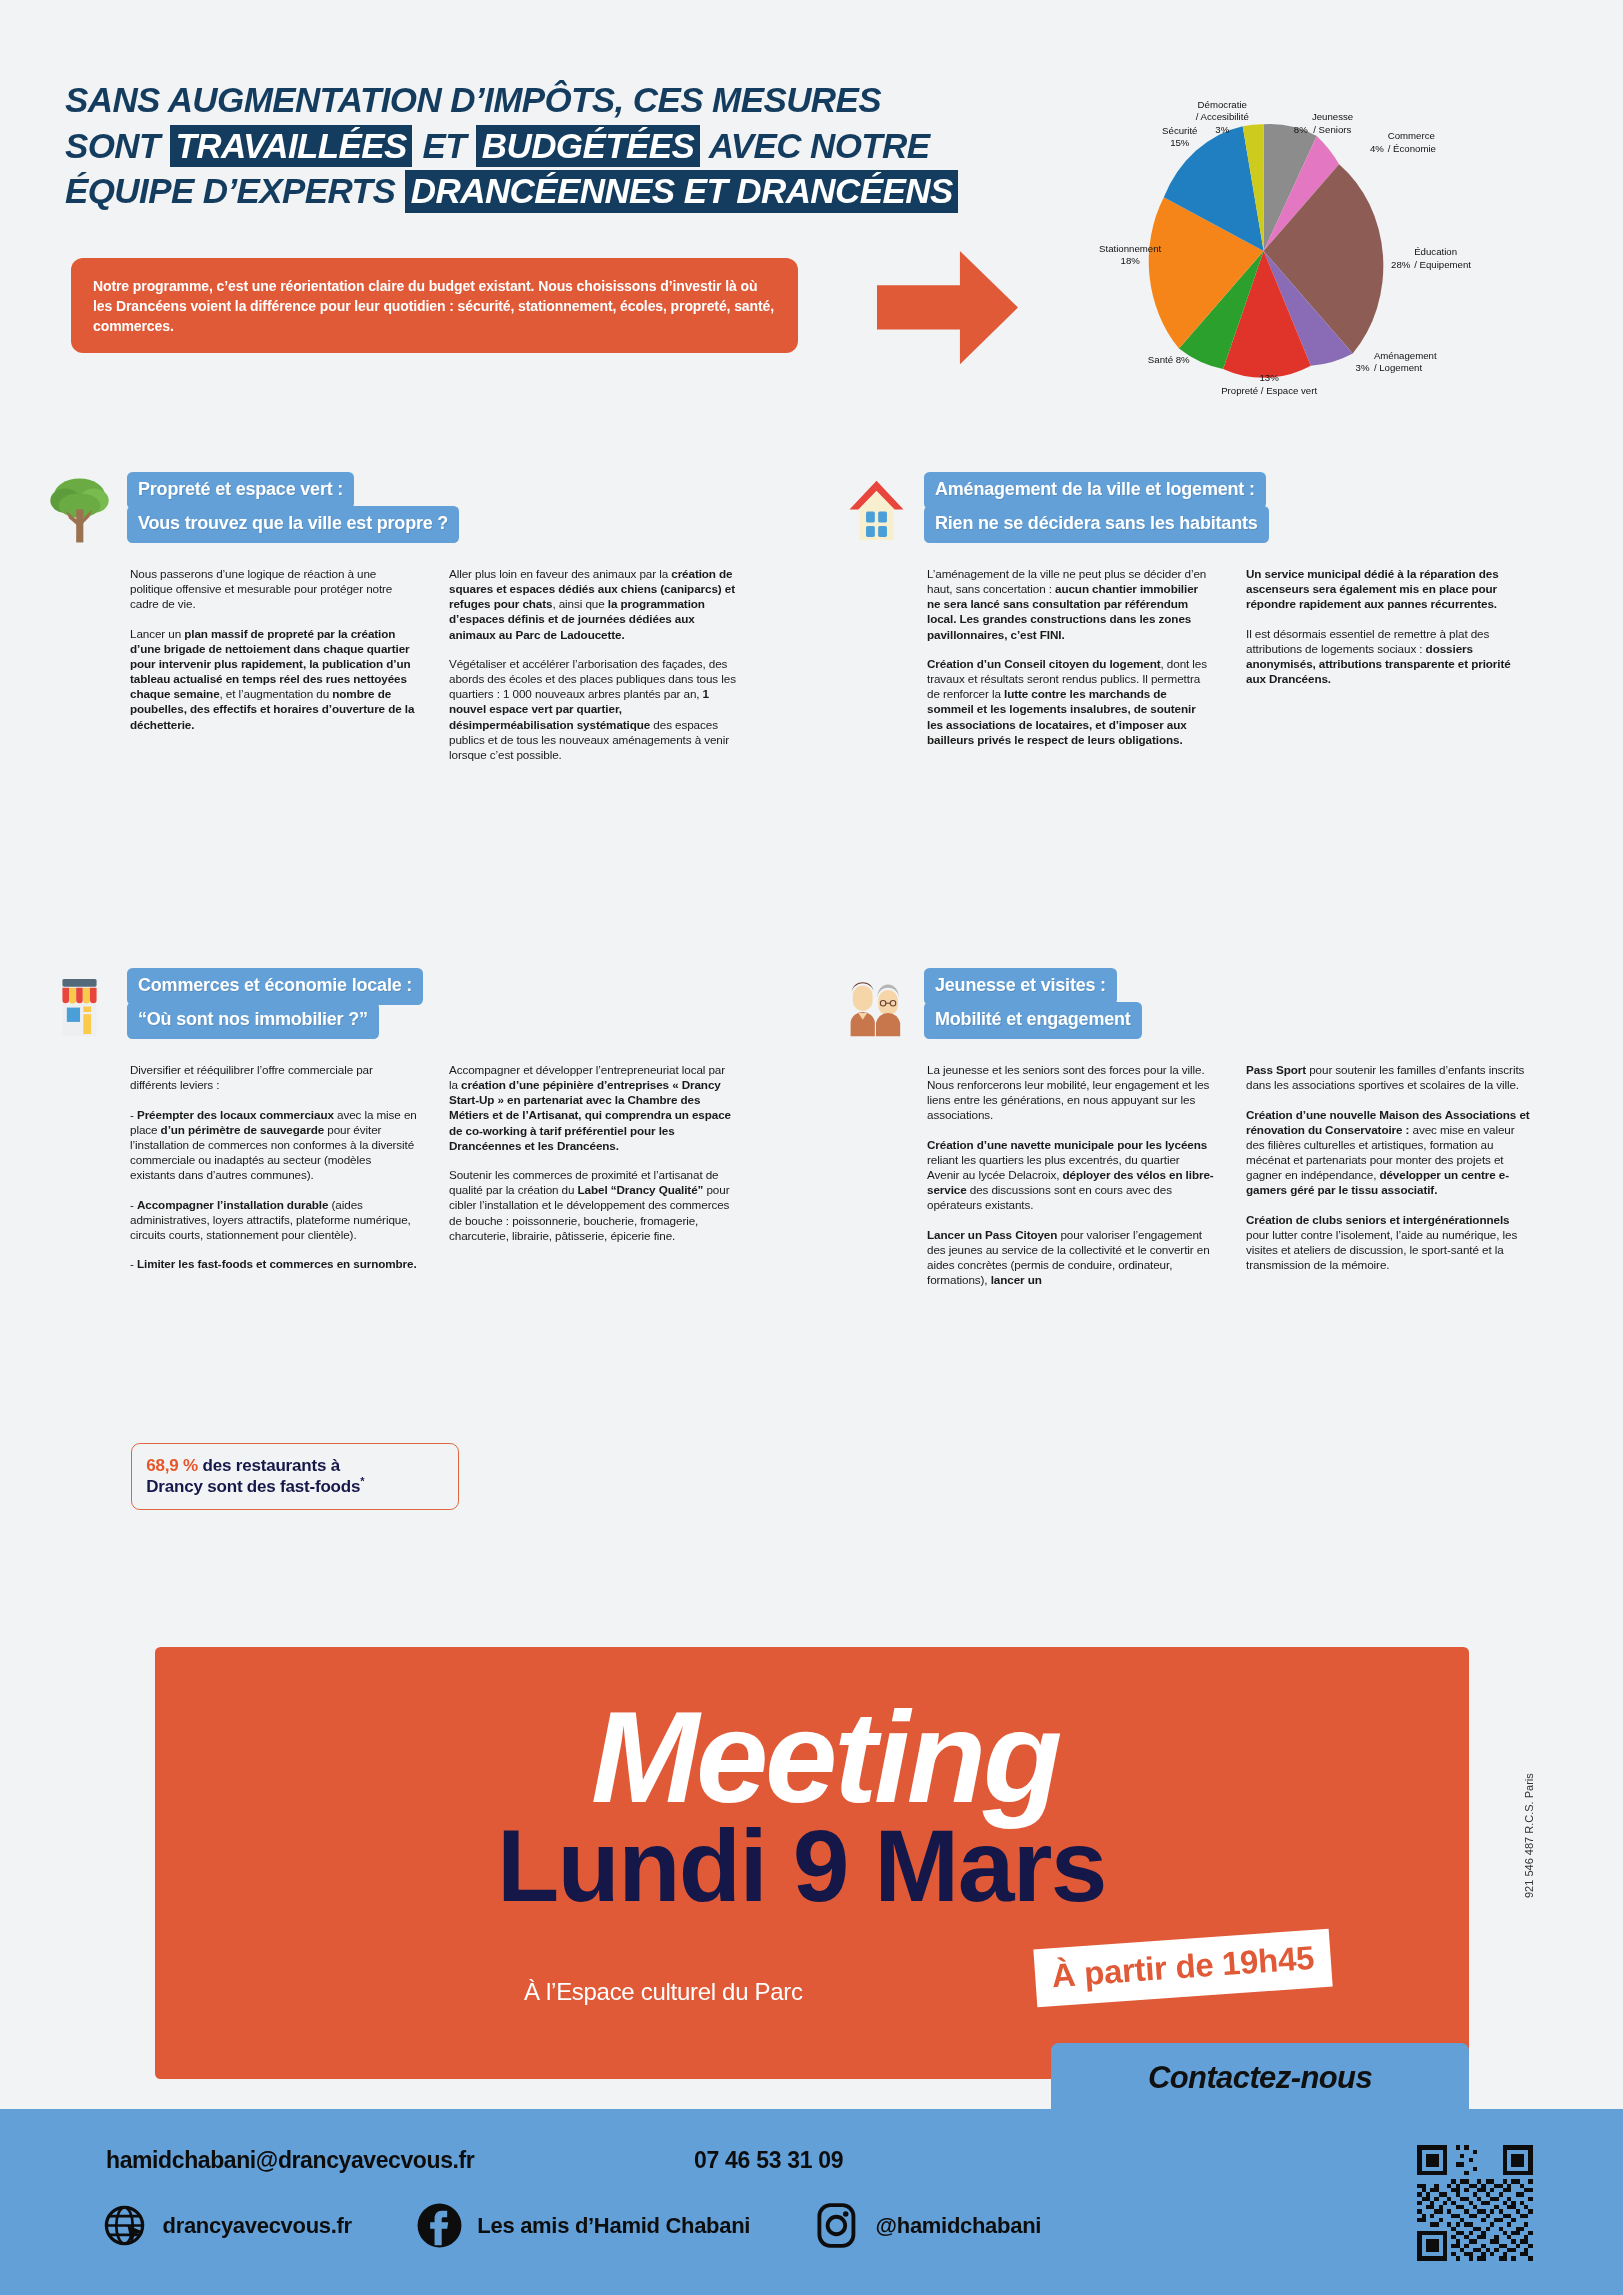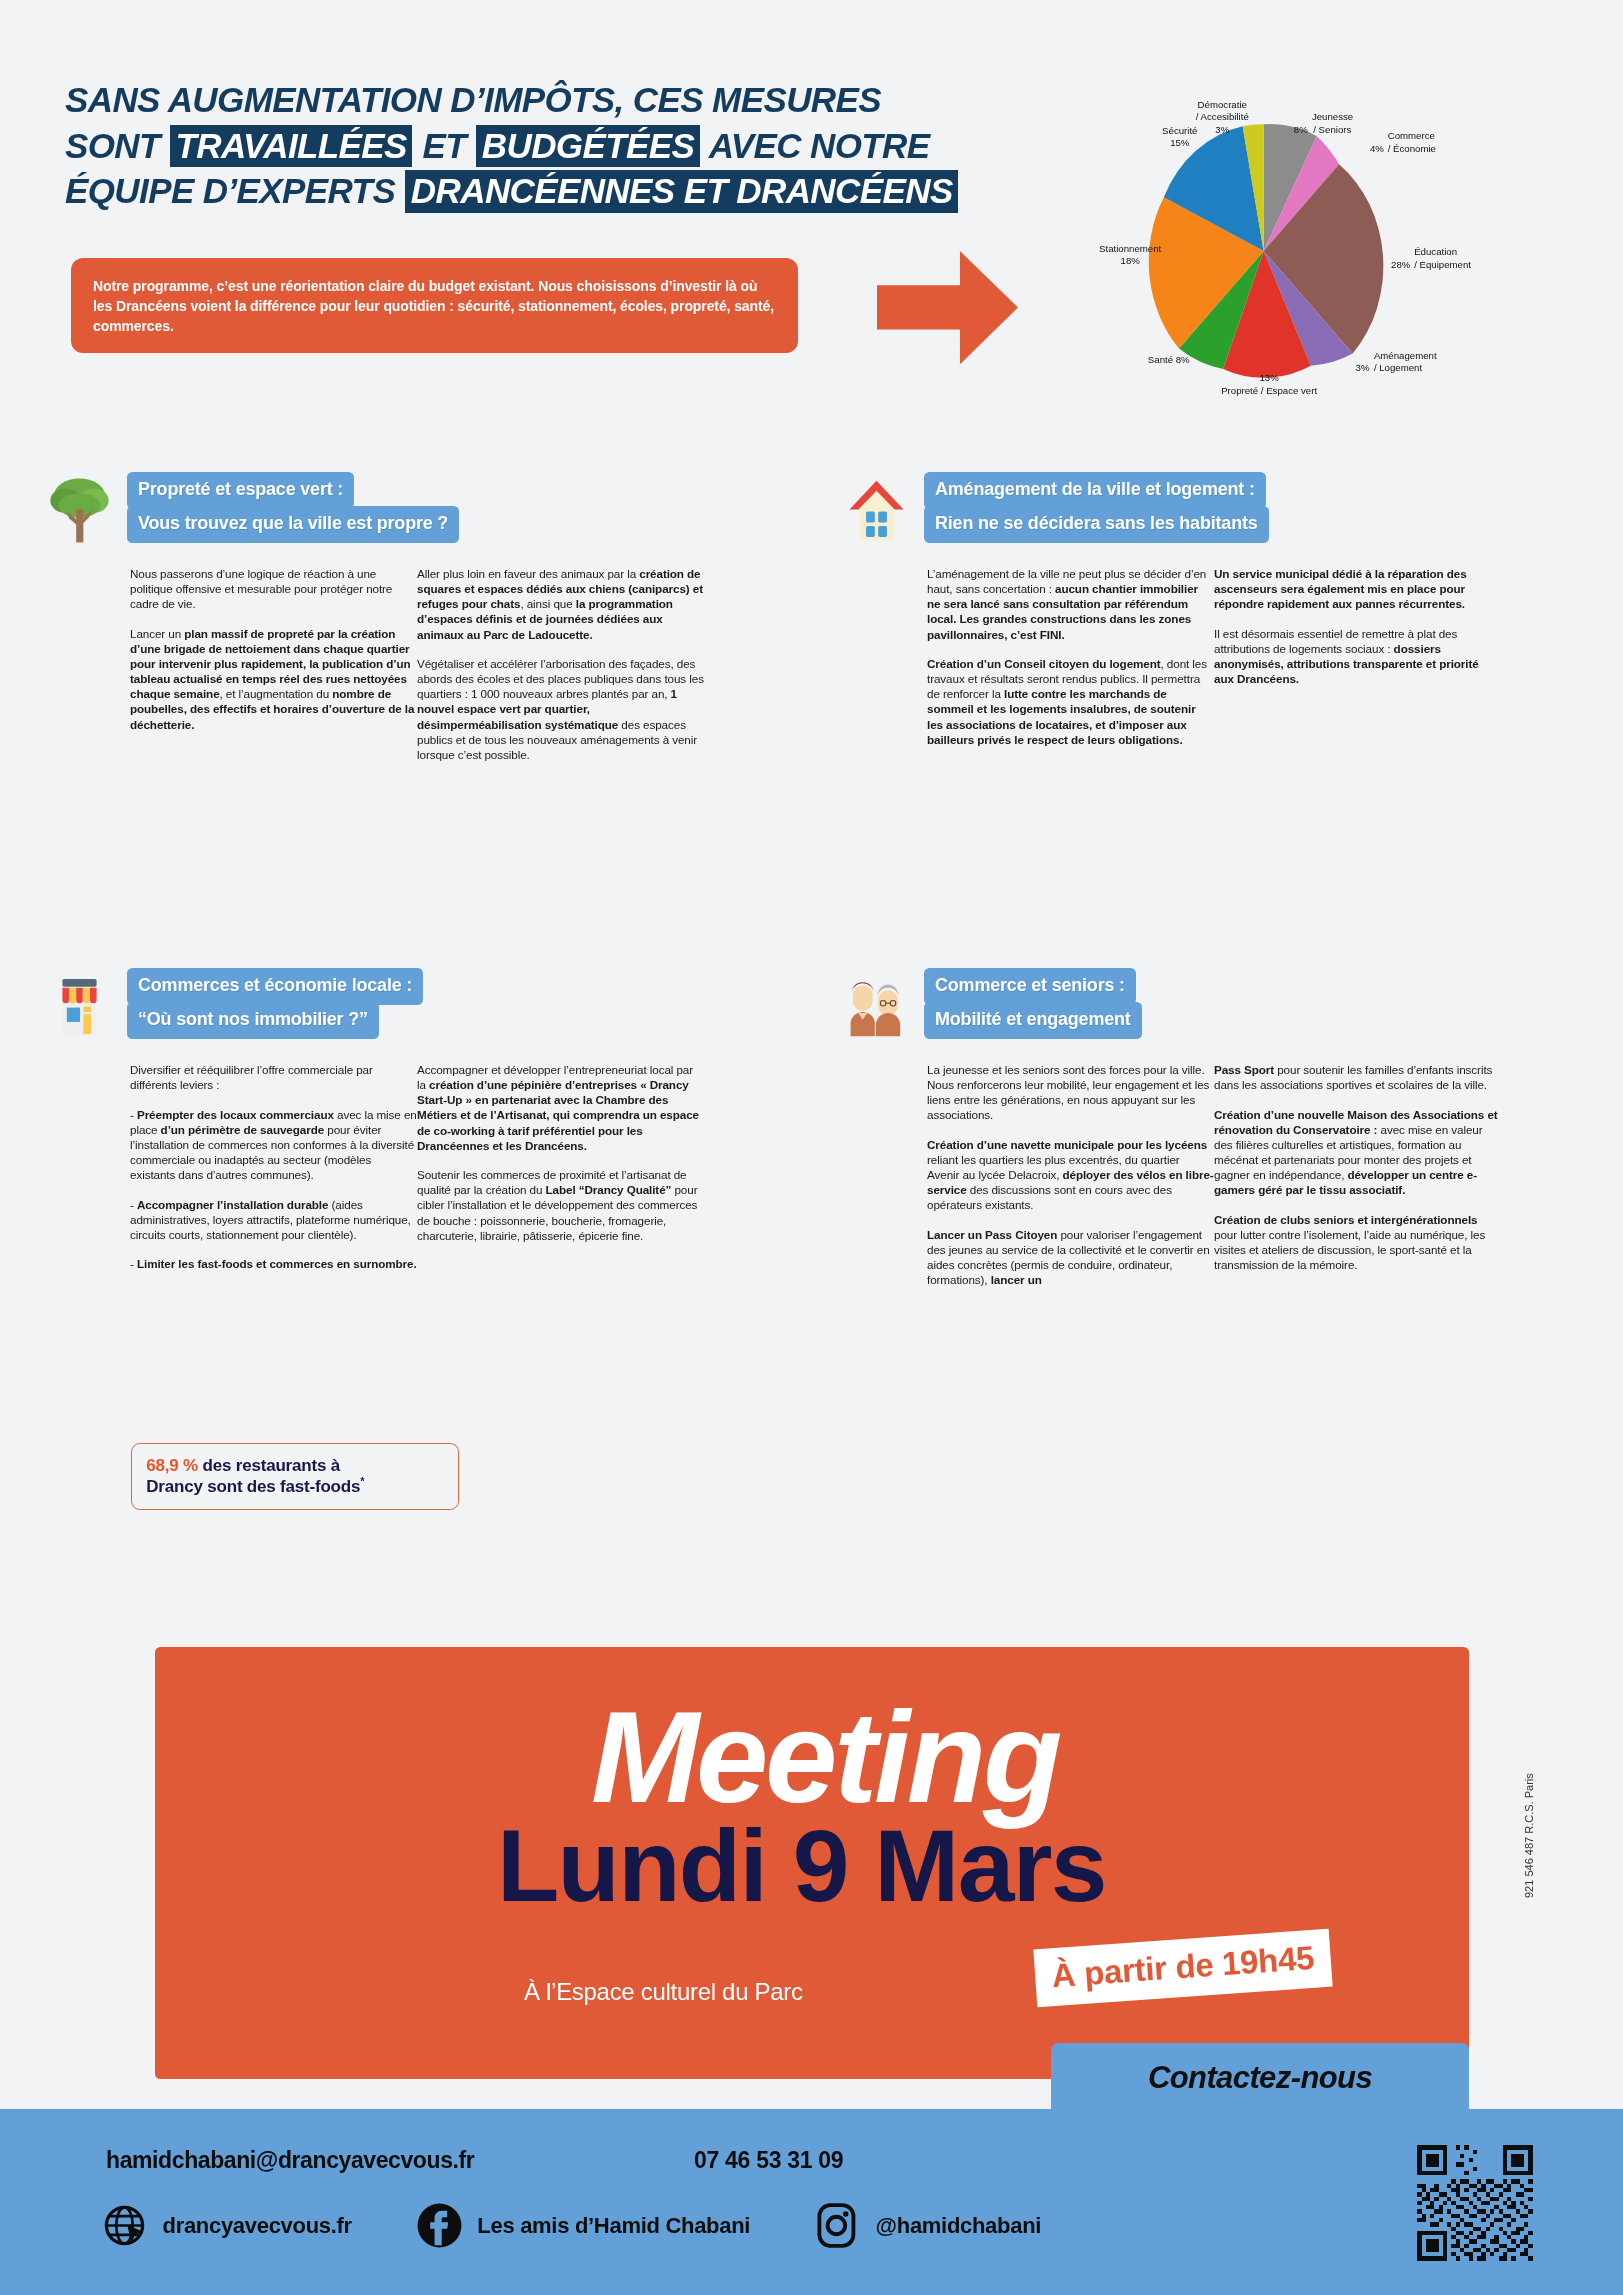--- a/index.html
+++ b/index.html
@@ -67,21 +67,21 @@
     font-weight: 800; font-size: 18px; line-height: 1;
     padding: 8.3px 11px 10.5px 11px;
     letter-spacing: -0.2px;
     white-space: nowrap;
     text-shadow: 0.8px 0.8px 0 rgba(0,0,0,0.12);
   }
   .pill-row { position: absolute; left: 80px; }
   .pill-row.r1 { top: 0px; }
   .pill-row.r2 { top: 34px; }
 
-  .cols { position: absolute; top: 91px; left: 0; width: 100%; display: flex; }
+  .cols { position: absolute; top: 91px; left: 0; width: 100%; display: flex; gap: 32px; }
   .col { width: 287px; }
   .col p {
     font-size: 11.7px; line-height: 1.295;
     color: #1a1a1a; margin-bottom: 14.3px;
     letter-spacing: -0.1px;
   }
   .col p:last-child { margin-bottom: 0; }
   .col b { font-weight: 800; }
 
   
@@ -349,21 +349,21 @@
           <path d="M12 118 v-26 a22 22 0 0 1 22 -18 a22 22 0 0 1 22 18 v26 Z" fill="#c8764c"></path>
           <path d="M26 76 l8 12 l8 -12 Z" fill="#f6d6a8"></path>
           <path d="M62 52 a18 18 0 0 1 36 0 v10 a18 18 0 0 1 -36 0 Z" fill="#f6d6a8"></path>
           <path d="M60 50 a20 20 0 0 1 40 0 c0 -16 -9 -26 -20 -26 s-20 10 -20 26 Z" fill="#b5b5b5"></path>
           <path d="M58 118 v-24 a22 22 0 0 1 22 -18 a22 22 0 0 1 22 18 v24 Z" fill="#c8764c"></path>
           <circle cx="71" cy="58" r="5" fill="none" stroke="#6b4035" stroke-width="2"></circle>
           <circle cx="89" cy="58" r="5" fill="none" stroke="#6b4035" stroke-width="2"></circle>
           <path d="M76 58 h8" stroke="#6b4035" stroke-width="2"></path>
         </svg>
       </div>
-      <div class="pill-row r1"><span class="pill">Commerce et seniors :</span></div>
+      <div class="pill-row r1"><span class="pill">Jeunesse et visites :</span></div>
       <div class="pill-row r2"><span class="pill">Mobilité et engagement</span></div>
     </div>
     <div class="cols" style="top:94px; left:83px;">
       <div class="col">
           <p><span>La jeunesse et les seniors sont des forces pour la ville. Nous renforcerons leur mobilité, leur engagement et les liens entre les générations, en nous appuyant sur les associations.</span></p>
           <p><b>Création d’une navette municipale pour les lycéens</b><span> reliant les quartiers les plus excentrés, du quartier Avenir au lycée Delacroix, </span><b>déployer des vélos en libre-service</b><span> des discussions sont en cours avec des opérateurs existants.</span></p>
           <p><b>Lancer un Pass Citoyen</b><span> pour valoriser l’engagement des jeunes au service de la collectivité et le convertir en aides concrètes (permis de conduire, ordinateur, formations), </span><b>lancer un</b></p>
         </div>
       <div class="col">
           <p><b>Pass Sport</b><span> pour soutenir les familles d’enfants inscrits dans les associations sportives et scolaires de la ville.</span></p>

